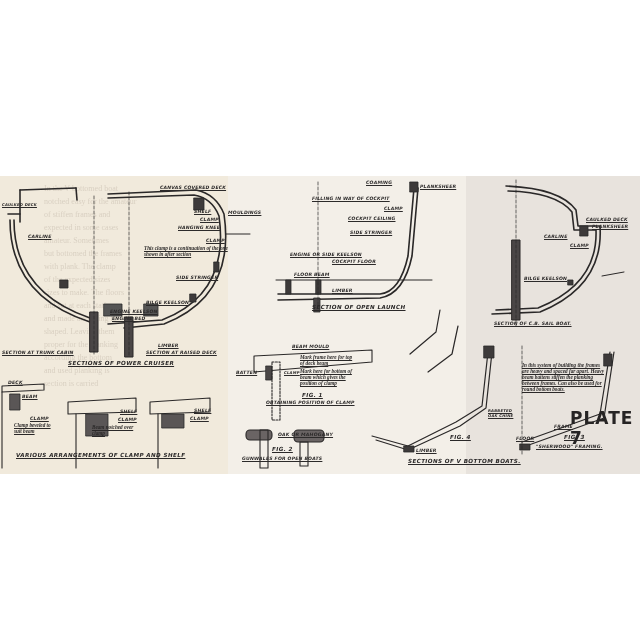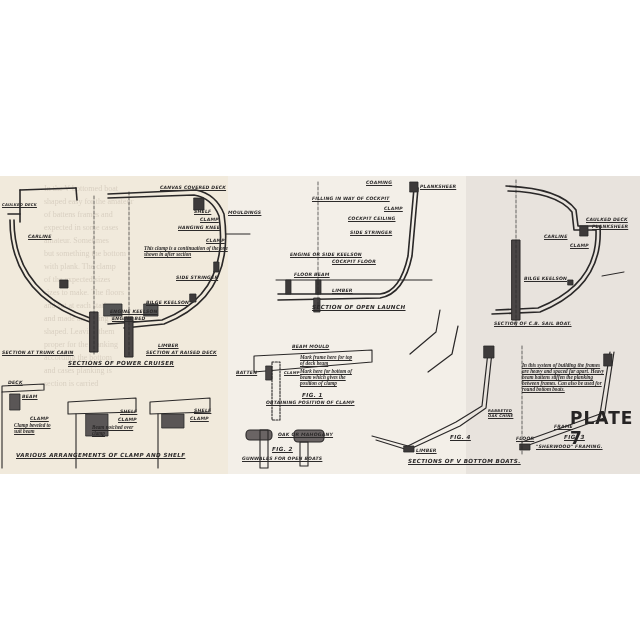--- a/index.html
+++ b/index.html
@@ -19,34 +19,34 @@
 </head>
 <body>
 
 <div id="plate">
   <div class="page p1"></div>
   <div class="page p2"></div>
   <div class="page p3"></div>
 
   <div class="ghost" style="left:44px;top:6px;">
     <div>In the V bottomed boat</div>
-      <div>shaped easy for the amateur</div>
-      <div>of battens frames and</div>
+      <div>notched easy for the amateur</div>
+      <div>of stiffen frames and</div>
       <div>expected in some cases</div>
       <div>amateur. Sometimes</div>
-      <div>but something the bottom</div>
+      <div>but bottomed the frames</div>
       <div>with plank. The clamp</div>
       <div>of the expected sizes</div>
       <div>sizes to make. The floors</div>
       <div>and set at each station</div>
       <div>and made according to</div>
       <div>shaped. Leaving them</div>
       <div>proper for the planking</div>
       <div>according the bottom</div>
-      <div>and cases planking is</div>
+      <div>and used planking is</div>
       <div>section is carried</div>
   </div>
 
   <svg width="640" height="298" viewBox="0 0 640 298">
     <g fill="none" stroke="#2a2828" stroke-width="1.6" stroke-linecap="round" stroke-linejoin="round">
 
       <g>
         <path d="M20 14 L76 12"></path>
         <path d="M20 14 L20 46"></path>
         <path d="M76 12 L77 24"></path>

